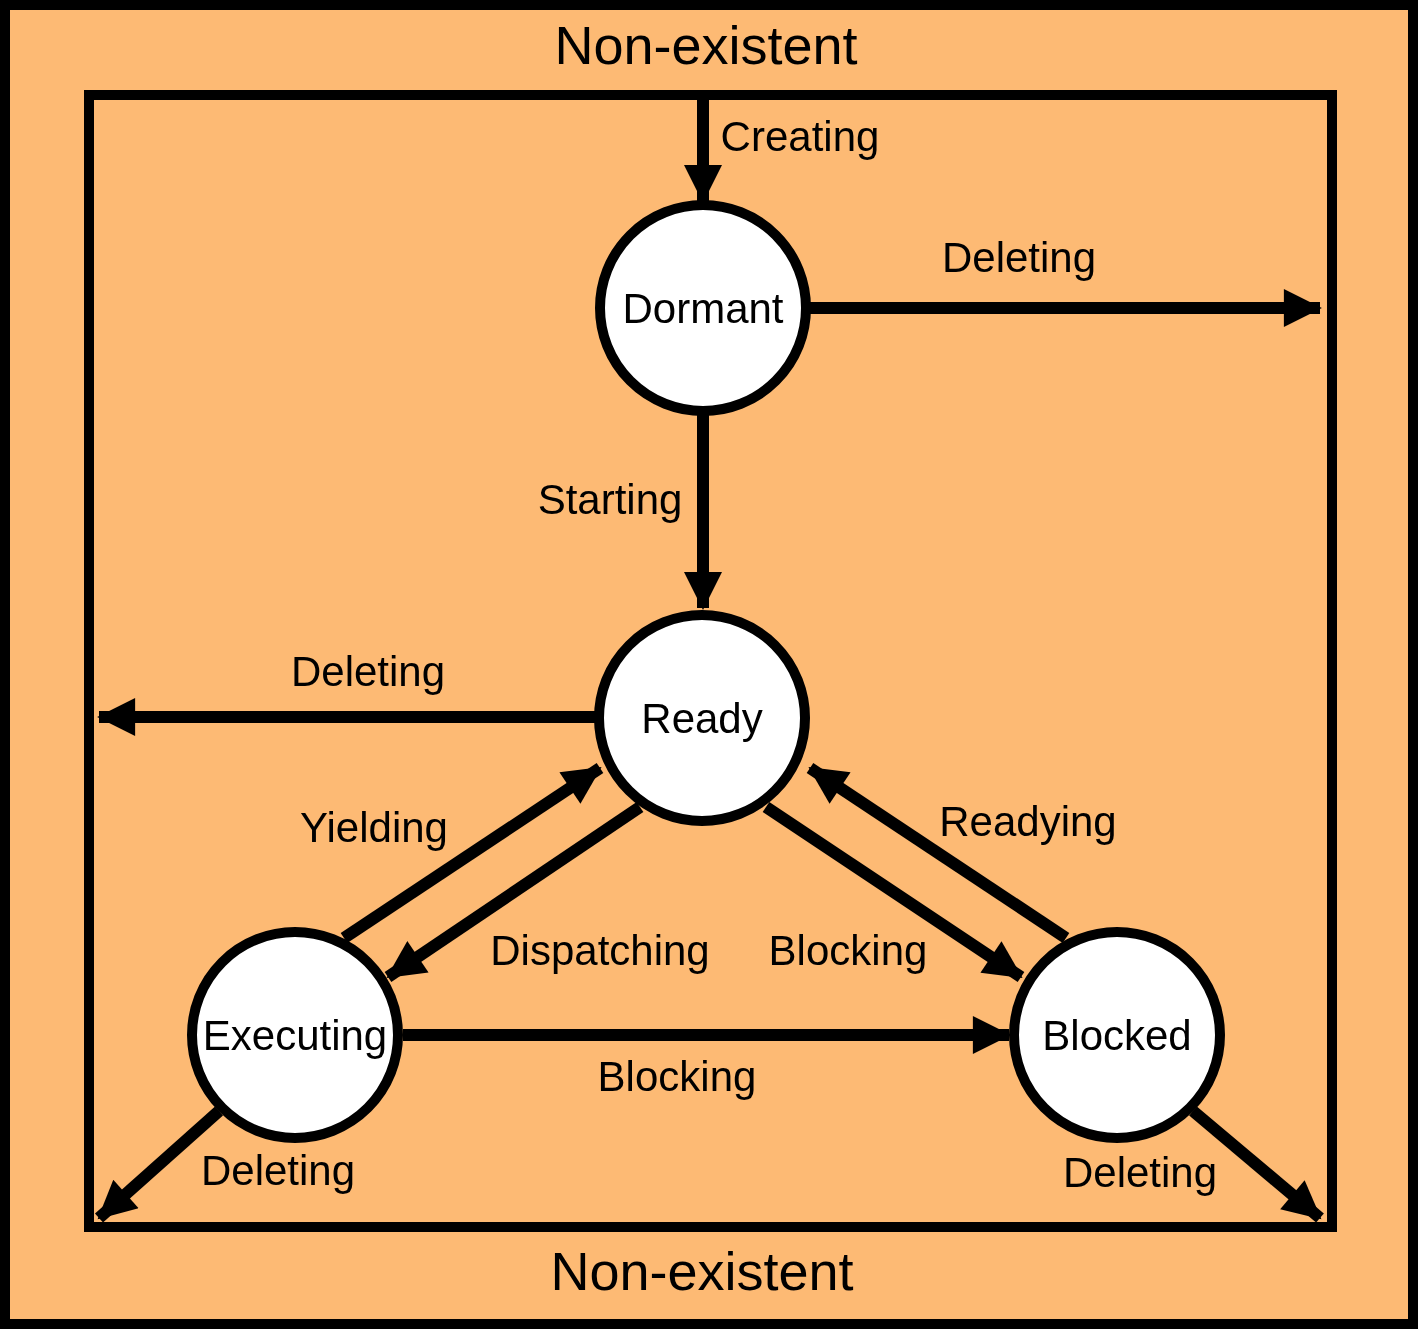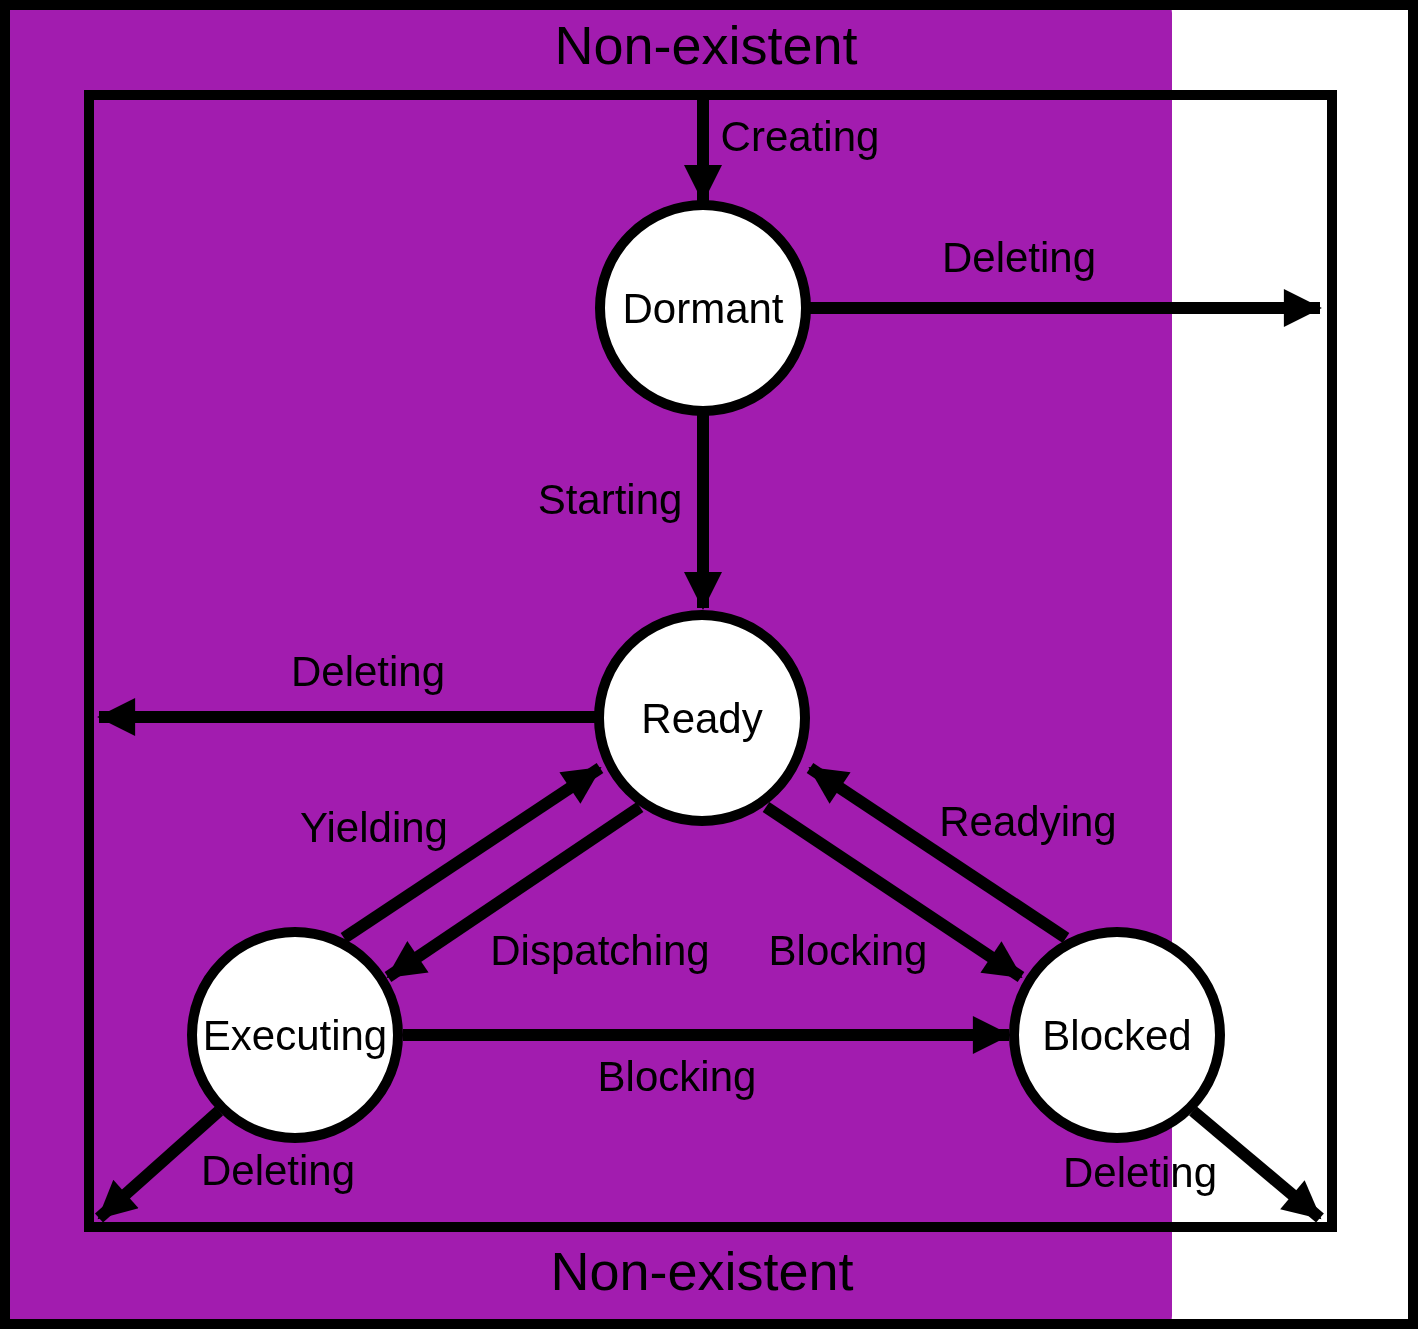--- a/index.html
+++ b/index.html
@@ -1,16 +1,16 @@
 <!DOCTYPE html>
 <html><head>
 <meta charset="utf-8">
 <style>
   html, body { margin: 0; padding: 0; background: #ffffff; }
-  .stage { width: 1172px; height: 1329px; position: relative; background: #a21caf; border-radius: 13px; }
+  .stage { width: 1418px; height: 1329px; position: relative; background: #fdba74; border-radius: 13px; }
   svg { display: block; }
   .border { fill: none; stroke: #000000; stroke-width: 10px; }
   .node   { fill: #ffffff; stroke: #000000; stroke-width: 10px; }
   .arrow  { fill: none; stroke: #000000; stroke-width: 12px; }
   text {
     font-family: "Liberation Sans", "DejaVu Sans", sans-serif;
     fill: #000000;
     text-anchor: middle;
   }
   .title { font-size: 54px; }

